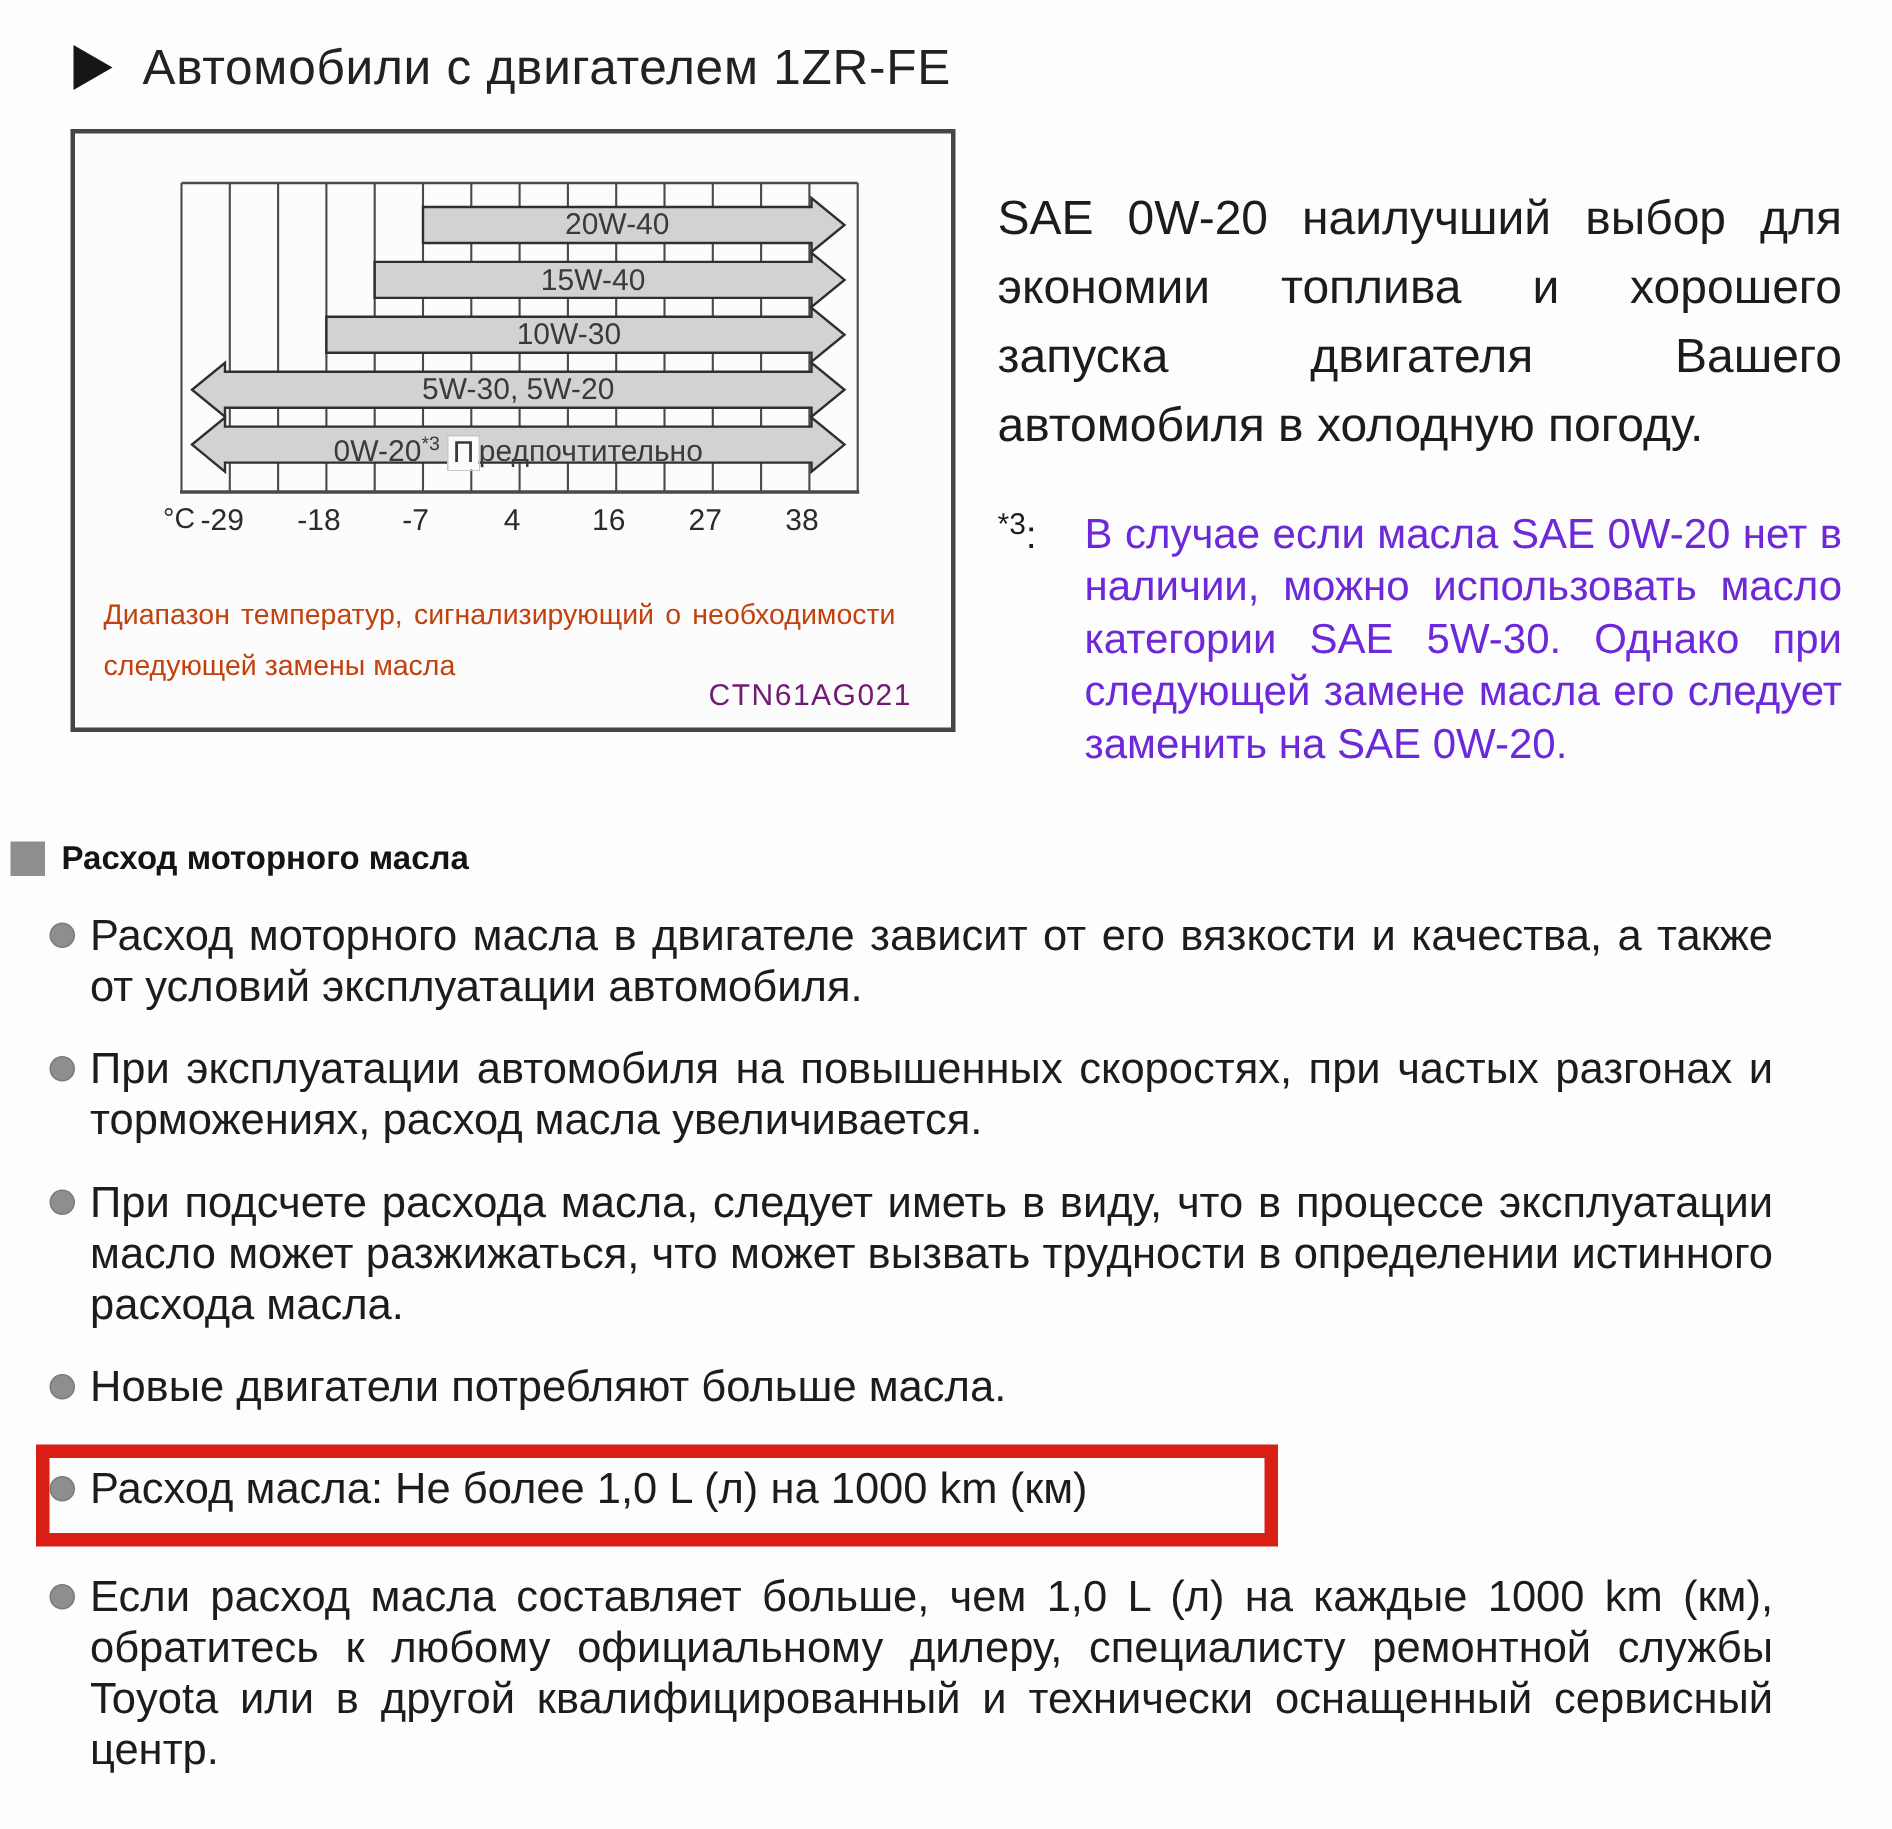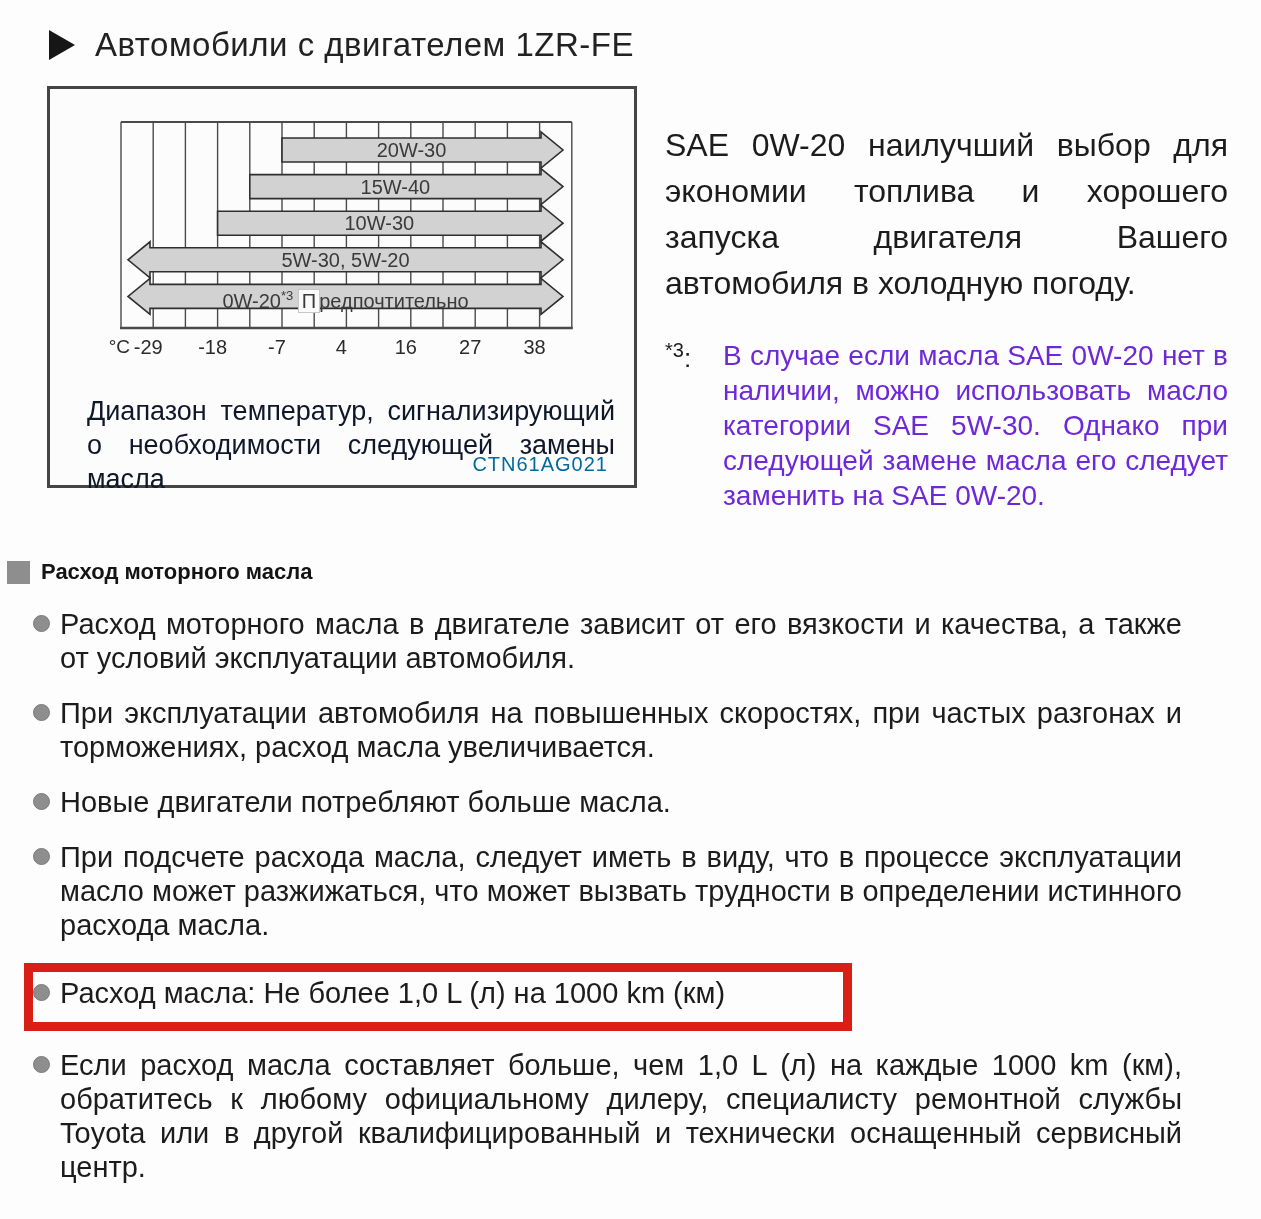--- a/index.html
+++ b/index.html
@@ -22,22 +22,22 @@
 
   .figure { position:relative; width:590px; height:402px; flex:0 0 auto;
             border:3px solid #454545; background:#fcfcfc; }
   .figure svg { position:absolute; left:0; top:0; }
   .bar-label { position:absolute; height:26px; line-height:26px; text-align:center;
                font-size:20px; color:#3a3a3a; white-space:nowrap; }
   .bar-label sup { font-size:13px; }
   .note-box { background:#fbfbfb; padding:0 3px; box-shadow:0 0 0 1px #c7c7c7; }
   .tick { position:absolute; width:56px; text-align:center; font-size:20px; color:#2b2b2b; }
   .unit { position:absolute; width:48px; text-align:right; font-size:19px; color:#2b2b2b; }
-  .fig-caption { position:absolute; left:37px; top:305px; width:528px;
-                 font-size:27px; line-height:34px; text-align:justify; color:#0f172a; }
+  .fig-caption { position:absolute; left:19px; top:305px; width:528px;
+                 font-size:19px; line-height:34px; text-align:justify; color:#c2410c; }
   .fig-code { position:absolute; right:26px; top:364px; font-size:20px;
               color:#8f8f8f; letter-spacing:1px; }
 
   .right-col { margin-left:28px; width:563px; margin-top:4px; }
   .intro { font-size:32px; line-height:46px; text-align:justify; color:#1c1c1c; }
   .footnote { display:flex; margin-top:12px; }
   .fn-marker { flex:none; width:58px; font-size:26px; color:#1c1c1c; padding-top:1px; }
   .fn-marker sup { font-size:20px; }
   .fn-text { flex:1; font-size:28px; line-height:35px; text-align:justify; color:#6d28d9; }
 
@@ -90,36 +90,36 @@
           <line x1="521.8000000000001" y1="33" x2="521.8000000000001" y2="239" stroke="#4a4a4a" stroke-width="1.4"></line>
           <line x1="71" y1="33" x2="521.8000000000001" y2="33" stroke="#4a4a4a" stroke-width="1.8"></line>
           <line x1="70" y1="239" x2="522.8000000000001" y2="239" stroke="#4a4a4a" stroke-width="2.4"></line>
           <path d="M 232,49 L 491,49 L 491,43 L 513,61 L 491,79 L 491,73 L 232,73 Z" fill="#d2d2d2" stroke="#2f2f2f" stroke-width="1.6"></path>
           <path d="M 199.8,85.6 L 491,85.6 L 491,79.6 L 513,97.6 L 491,115.6 L 491,109.6 L 199.8,109.6 Z" fill="#d2d2d2" stroke="#2f2f2f" stroke-width="1.6"></path>
           <path d="M 167.60000000000002,122.19999999999999 L 491,122.19999999999999 L 491,116.19999999999999 L 513,134.2 L 491,152.2 L 491,146.2 L 167.60000000000002,146.2 Z" fill="#d2d2d2" stroke="#2f2f2f" stroke-width="1.6"></path>
           <path d="M 100,158.8 L 100,152.8 L 78,170.8 L 100,188.8 L 100,182.8 L 491,182.8 L 491,188.8 L 513,170.8 L 491,152.8 L 491,158.8 Z" fill="#d2d2d2" stroke="#2f2f2f" stroke-width="1.6"></path>
           <path d="M 100,195.4 L 100,189.4 L 78,207.4 L 100,225.4 L 100,219.4 L 491,219.4 L 491,225.4 L 513,207.4 L 491,189.4 L 491,195.4 Z" fill="#d2d2d2" stroke="#2f2f2f" stroke-width="1.6"></path>
         </svg>
       <div id="chart-overlay">
-          <div class="bar-label" style="left: 232px; width: 259px; top: 48px;">20W-30</div>
+          <div class="bar-label" style="left: 232px; width: 259px; top: 48px;">20W-40</div>
           <div class="bar-label" style="left: 199.8px; width: 291.2px; top: 84.6px;">15W-40</div>
           <div class="bar-label" style="left: 167.6px; width: 323.4px; top: 121.2px;">10W-30</div>
           <div class="bar-label" style="left: 100px; width: 391px; top: 157.8px;">5W-30, 5W-20</div>
           <div class="bar-label" style="left: 100px; width: 391px; top: 194.4px;">0W-20<sup>*3</sup> <span class="note-box">П</span>редпочтительно</div>
           <div class="unit" style="left: 32px; top: 247px;">°C</div>
           <div class="tick" style="left: 70.2px; top: 247px;">-29</div>
           <div class="tick" style="left: 134.6px; top: 247px;">-18</div>
           <div class="tick" style="left: 199px; top: 247px;">-7</div>
           <div class="tick" style="left: 263.4px; top: 247px;">4</div>
           <div class="tick" style="left: 327.8px; top: 247px;">16</div>
           <div class="tick" style="left: 392.2px; top: 247px;">27</div>
           <div class="tick" style="left: 456.6px; top: 247px;">38</div>
         </div>
       <div class="fig-caption">Диапазон температур, сигнализирующий о необходимости следующей замены масла</div>
-      <div class="fig-code" style="color: #0369a1;">CTN61AG021</div>
+      <div class="fig-code" style="color: #701a75;">CTN61AG021</div>
     </div>
 
     <div class="right-col">
       <p class="intro">SAE 0W-20 наилучший выбор для экономии топлива и хорошего запуска двигателя Вашего автомобиля в холодную погоду.</p>
       <div class="footnote">
         <span class="fn-marker"><sup>*3</sup><span>:</span></span>
         <span class="fn-text">В случае если масла SAE 0W-20 нет в наличии, можно использовать масло категории SAE 5W-30. Однако при следующей замене масла его следует заменить на SAE 0W-20.</span>
       </div>
     </div>
   </div>
@@ -134,25 +134,25 @@
       <li>
         <span class="dot"></span>
         <span class="b-text">Расход моторного масла в двигателе зависит от его вязкости и качества, а также от условий эксплуатации автомобиля.</span>
       </li>
       <li>
         <span class="dot"></span>
         <span class="b-text">При эксплуатации автомобиля на повышенных скоростях, при частых разгонах и торможениях, расход масла увеличивается.</span>
       </li>
       <li>
         <span class="dot"></span>
-        <span class="b-text">Новые двигатели потребляют больше масла.</span>
+        <span class="b-text">При подсчете расхода масла, следует иметь в виду, что в процессе эксплуатации масло может разжижаться, что может вызвать трудности в определении истинного расхода масла.</span>
       </li>
       <li>
         <span class="dot"></span>
-        <span class="b-text">При подсчете расхода масла, следует иметь в виду, что в процессе эксплуатации масло может разжижаться, что может вызвать трудности в определении истинного расхода масла.</span>
+        <span class="b-text">Новые двигатели потребляют больше масла.</span>
       </li>
       <div class="highlight-wrap" id="highlight-box" style="border: 9px solid rgb(217, 30, 21);">
         <li>
           <span class="dot"></span>
           <span class="b-text">Расход масла: Не более 1,0 L (л) на 1000 km (км)</span>
         </li>
       </div>
       <li>
         <span class="dot"></span>
         <span class="b-text">Если расход масла составляет больше, чем 1,0 L (л) на каждые 1000 km (км), обратитесь к любому официальному дилеру, специалисту ремонтной службы Toyota или в другой квалифицированный и технически оснащенный сервисный центр.</span>

